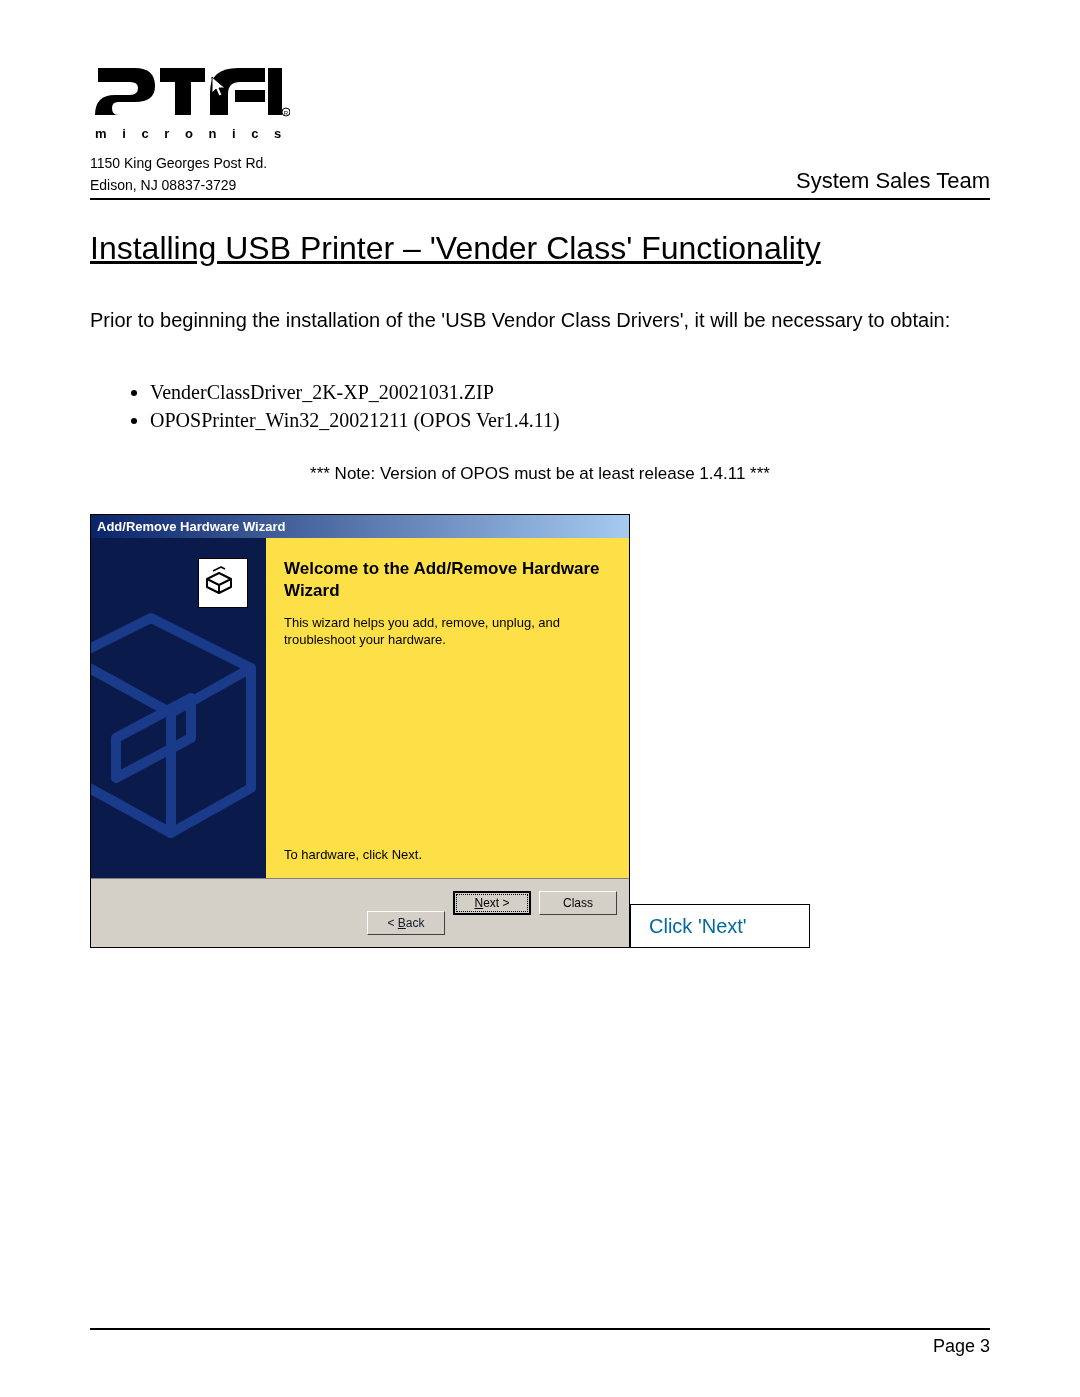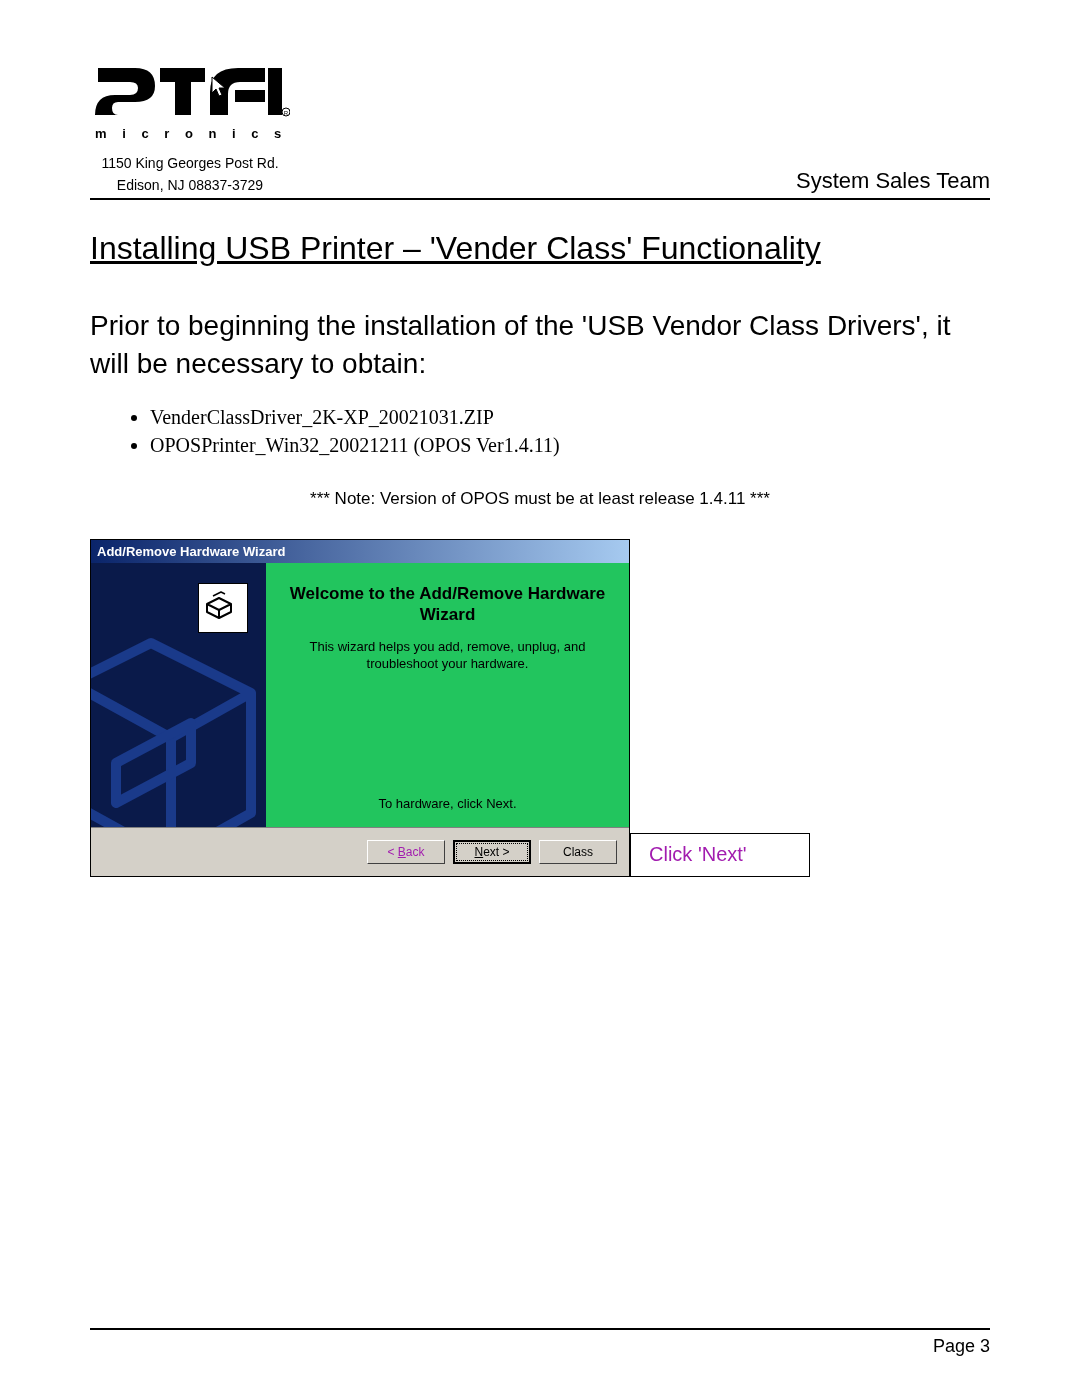--- a/index.html
+++ b/index.html
@@ -17,48 +17,47 @@
     height: 100%;
   }
   .header-row {
     display: flex;
     justify-content: space-between;
     align-items: flex-end;
     border-bottom: 2px solid #000;
     padding-bottom: 4px;
     margin-bottom: 30px;
   }
-  .logo-block { display: flex; flex-direction: column; text-align: center; }
+  .logo-block { display: flex; flex-direction: column; }
   .logo-svg { width: 200px; height: 90px; }
   .addr { font-size: 14px; line-height: 1.3; margin-top: 4px; }
   .team { font-size: 22px; }
   .title { font-size: 32px; margin: 10px 0 40px 0; font-weight: normal; text-decoration: underline; }
-  .intro { font-size: 28px; line-height: 1.35; margin-bottom: 20px; }
+  .intro { font-size: 20px; line-height: 1.35; margin-bottom: 44px; }
   ul.files { margin-left: 60px; margin-bottom: 30px; font-family: Liberation Serif, serif; }
   ul.files li { font-size: 20px; line-height: 1.4; }
   .note { text-align: center; font-size: 17px; margin-bottom: 30px; }
   .shot-row { display: flex; align-items: flex-end; }
   .wizard {
     width: 540px;
     border: 1px solid #000;
     background: #d4d0c8;
     font-family: Tahoma, Arial, sans-serif;
   }
   .wiz-title {
     background: linear-gradient(to right, #0a246a, #a6caf0);
     color: #fff;
     font-size: 13px;
     font-weight: bold;
     padding: 4px 6px;
   }
   .wiz-body {
     display: flex;
-    background: #22c55e;
-    height: 264px;
-    text-align: center;
+    background: #fde047;
+    height: 340px;
   }
   .wiz-side {
     width: 175px;
     background: #0a1a4a;
     position: relative;
     overflow: hidden;
   }
   .wiz-side svg { position: absolute; inset: 0; }
   .wiz-icon {
     position: absolute;
@@ -92,28 +91,28 @@
     height: 24px;
     font-size: 12px;
     font-family: Tahoma, Arial, sans-serif;
     background: #d4d0c8;
     border: 1px solid #404040;
     border-top-color: #fff;
     border-left-color: #fff;
     cursor: default;
     padding: 0 8px;
   }
-  .btn.disabled { color: #a21caf; }
+  .btn.disabled { color: #0f172a; margin-top: 20px; }
   .btn.default { outline: 1px dotted #000; outline-offset: -4px; border: 2px solid #000; }
   .u { text-decoration: underline; }
   .callout {
     border: 1.5px solid #000;
     padding: 10px 18px;
     font-size: 20px;
-    color: #a21caf;
+    color: #0369a1;
     height: 44px;
     display: flex;
     align-items: center;
     min-width: 180px;
   }
   .footer {
     position: absolute;
     bottom: 40px;
     left: 90px; right: 90px;
     border-top: 2px solid #000;

